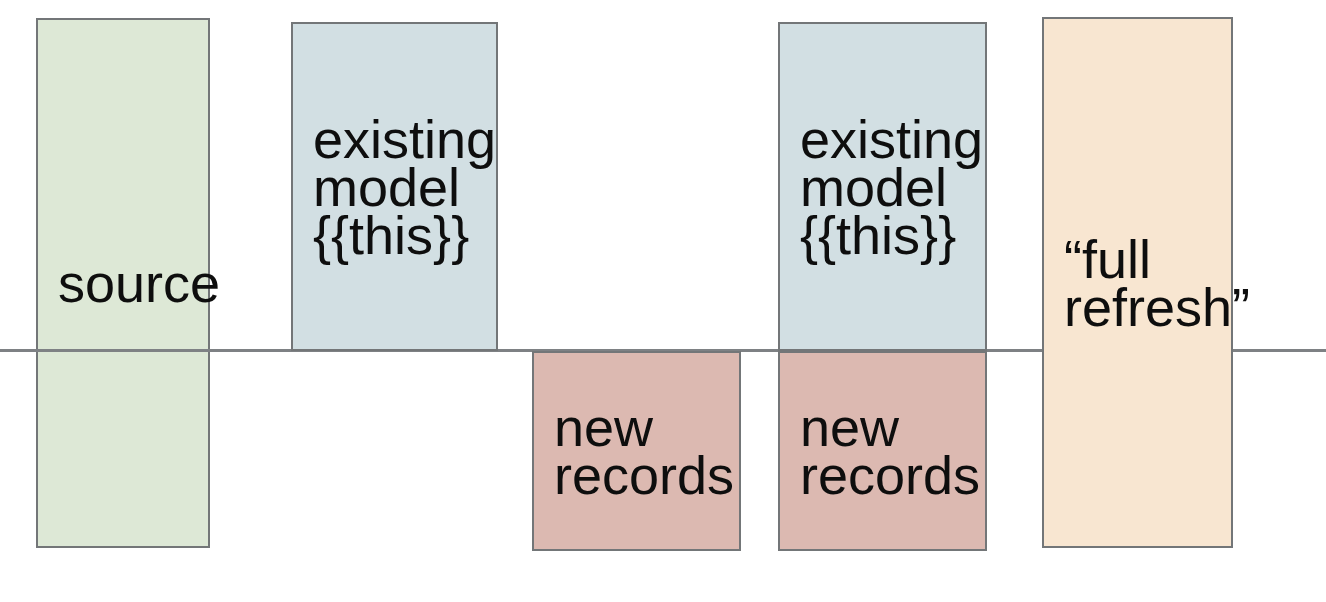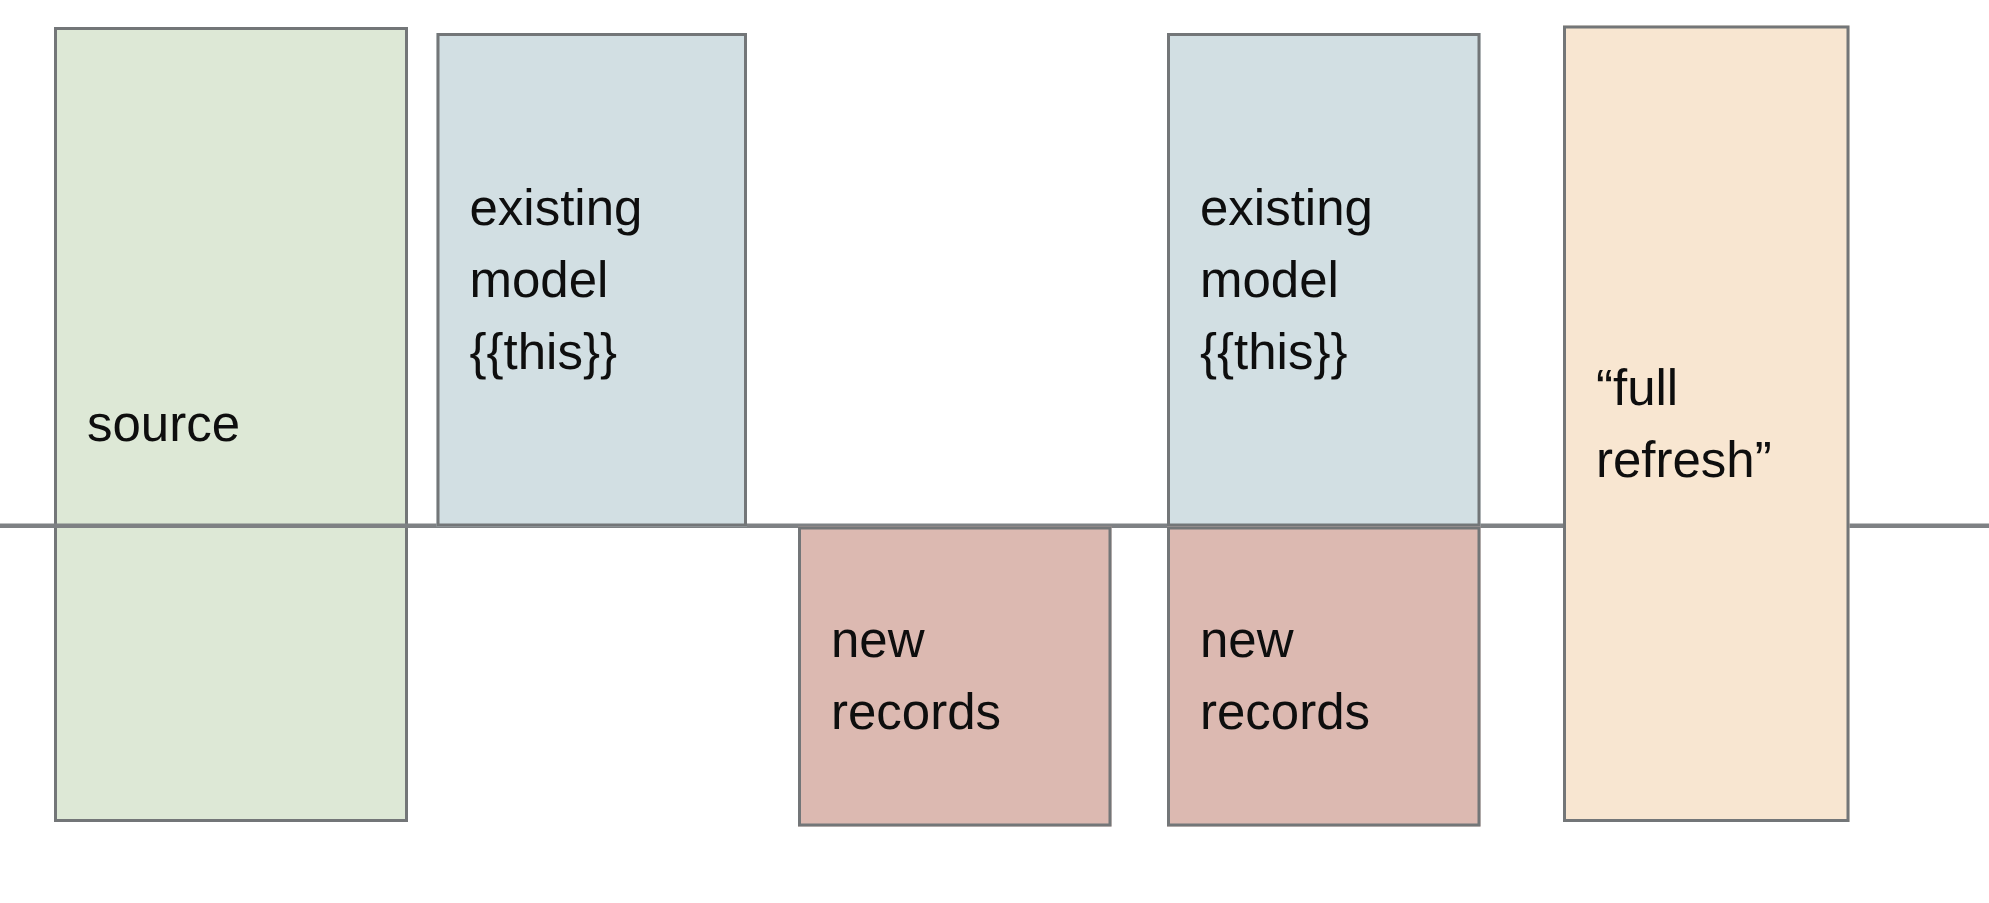--- a/index.html
+++ b/index.html
@@ -27,28 +27,28 @@
     position: absolute;
     box-sizing: border-box;
     border: 2px solid #737678;
     display: flex;
     align-items: center;
     justify-content: flex-start;
     padding-left: 20px;
     padding-right: 8px;
   }
   .box .label {
-    font-size: 34px;
+    font-size: 54px;
     line-height: 48px;
     color: #0e0e0e;
     white-space: pre-line;
     text-align: left;
   }
   
-  .box-source          { left: 36px;   top: 18px;  width: 236px; height: 530px; z-index: 1; }
+  .box-source          { left: 36px;   top: 18px;  width: 174px; height: 530px; z-index: 1; }
   .box-existing-1      { left: 291px;  top: 22px;  width: 207px; height: 329px; z-index: 3; }
   .box-new-records-1   { left: 532px;  top: 351px; width: 209px; height: 200px; z-index: 3; }
   .box-existing-2      { left: 778px;  top: 22px;  width: 209px; height: 329px; z-index: 3; }
   .box-new-records-2   { left: 778px;  top: 351px; width: 209px; height: 200px; z-index: 3; }
   .box-full-refresh    { left: 1042px; top: 17px;  width: 191px; height: 531px; z-index: 3; }
 </style>
 </head>
 <body>
 
 <div class="canvas">

